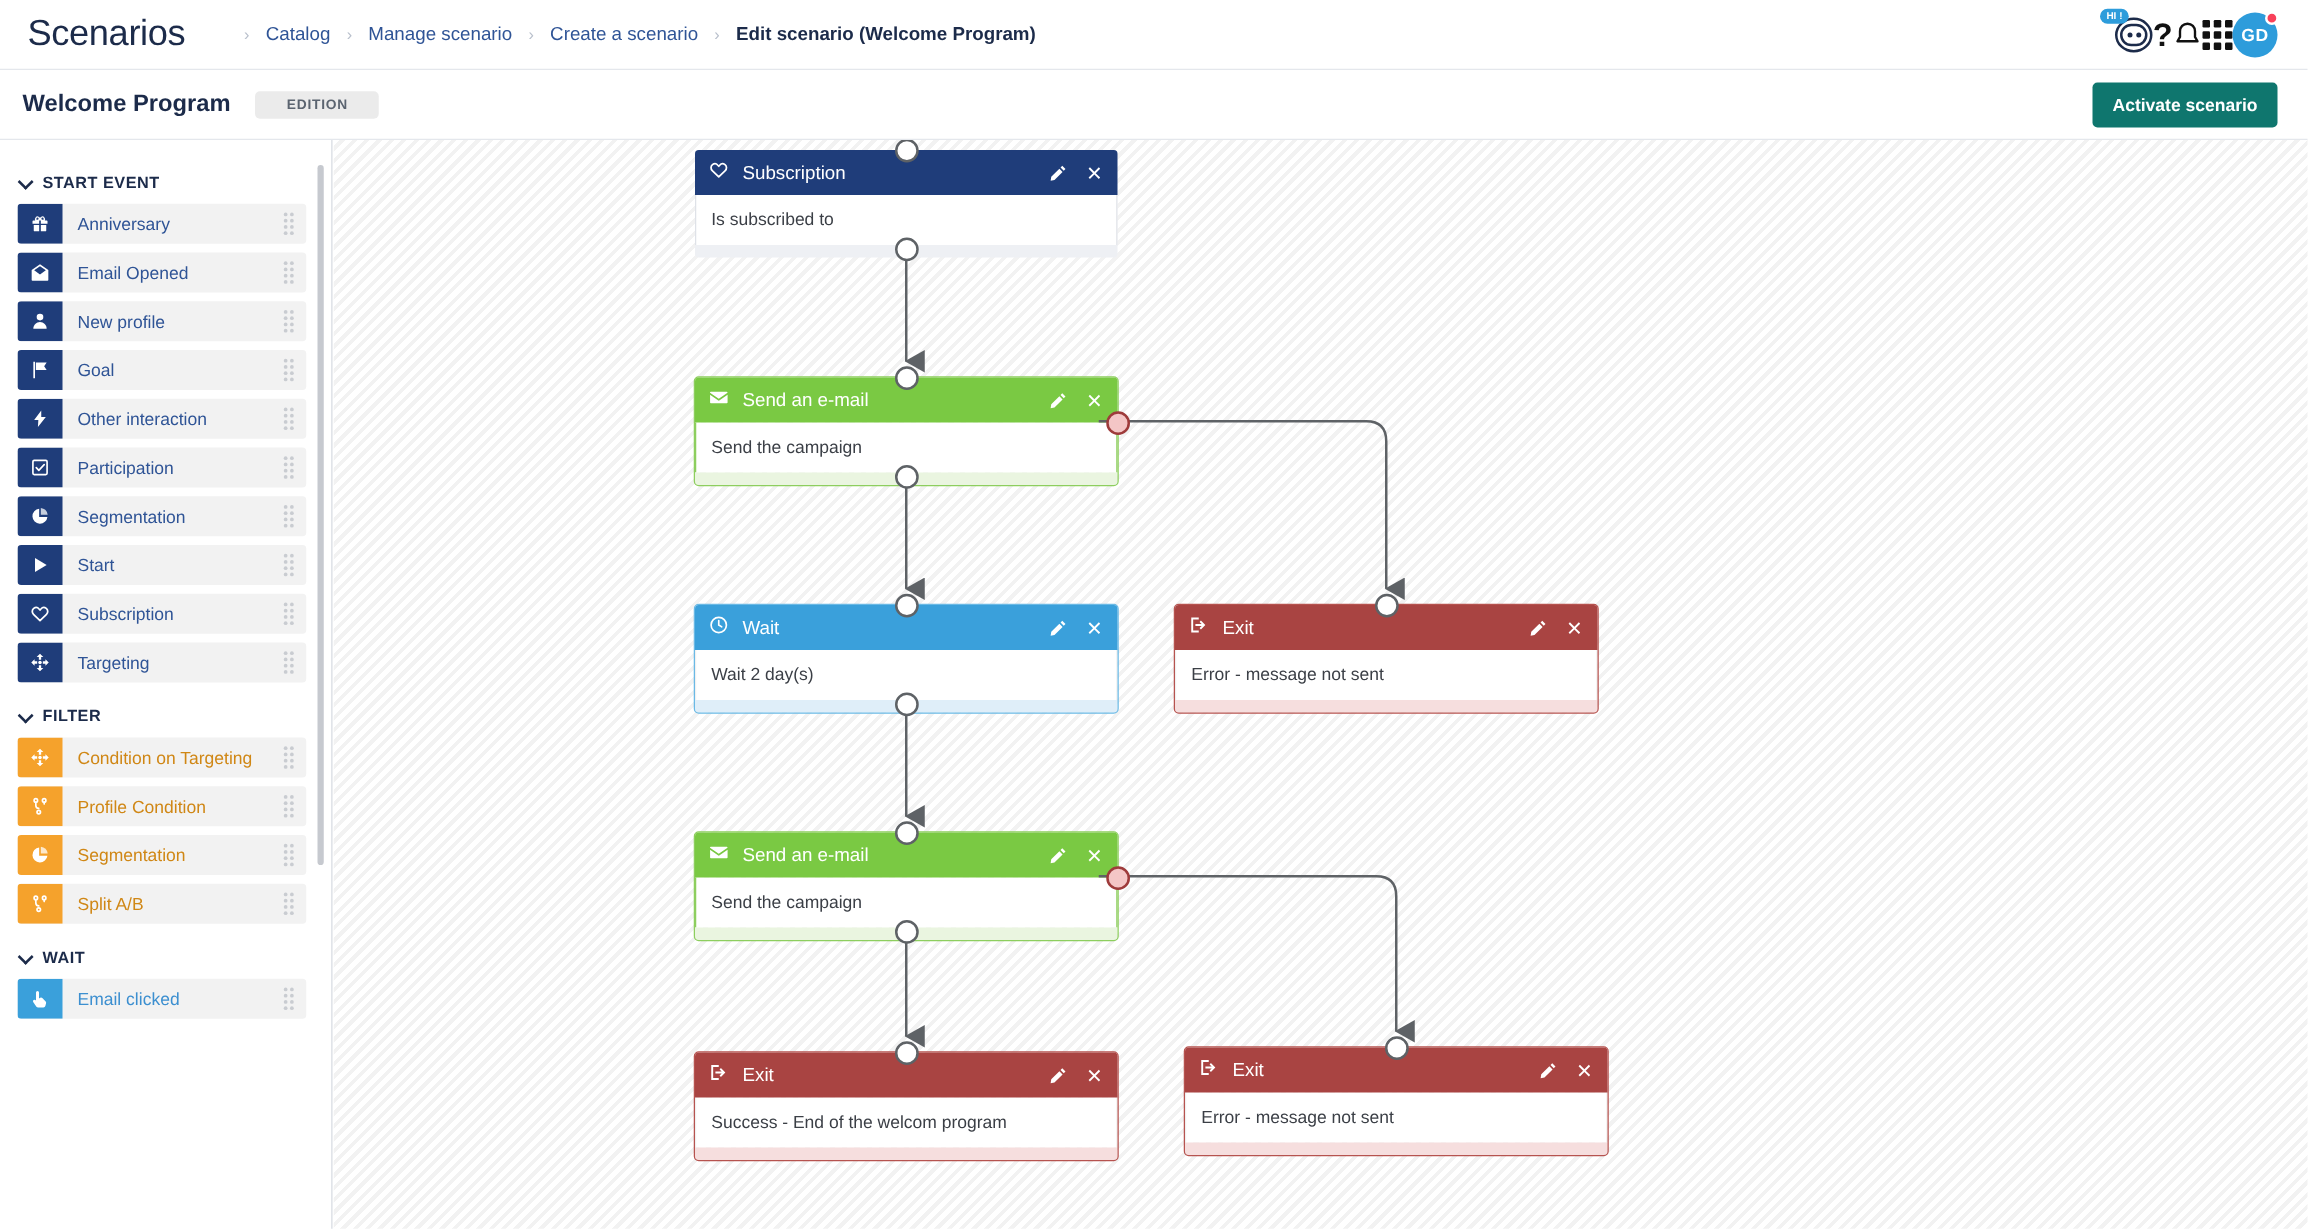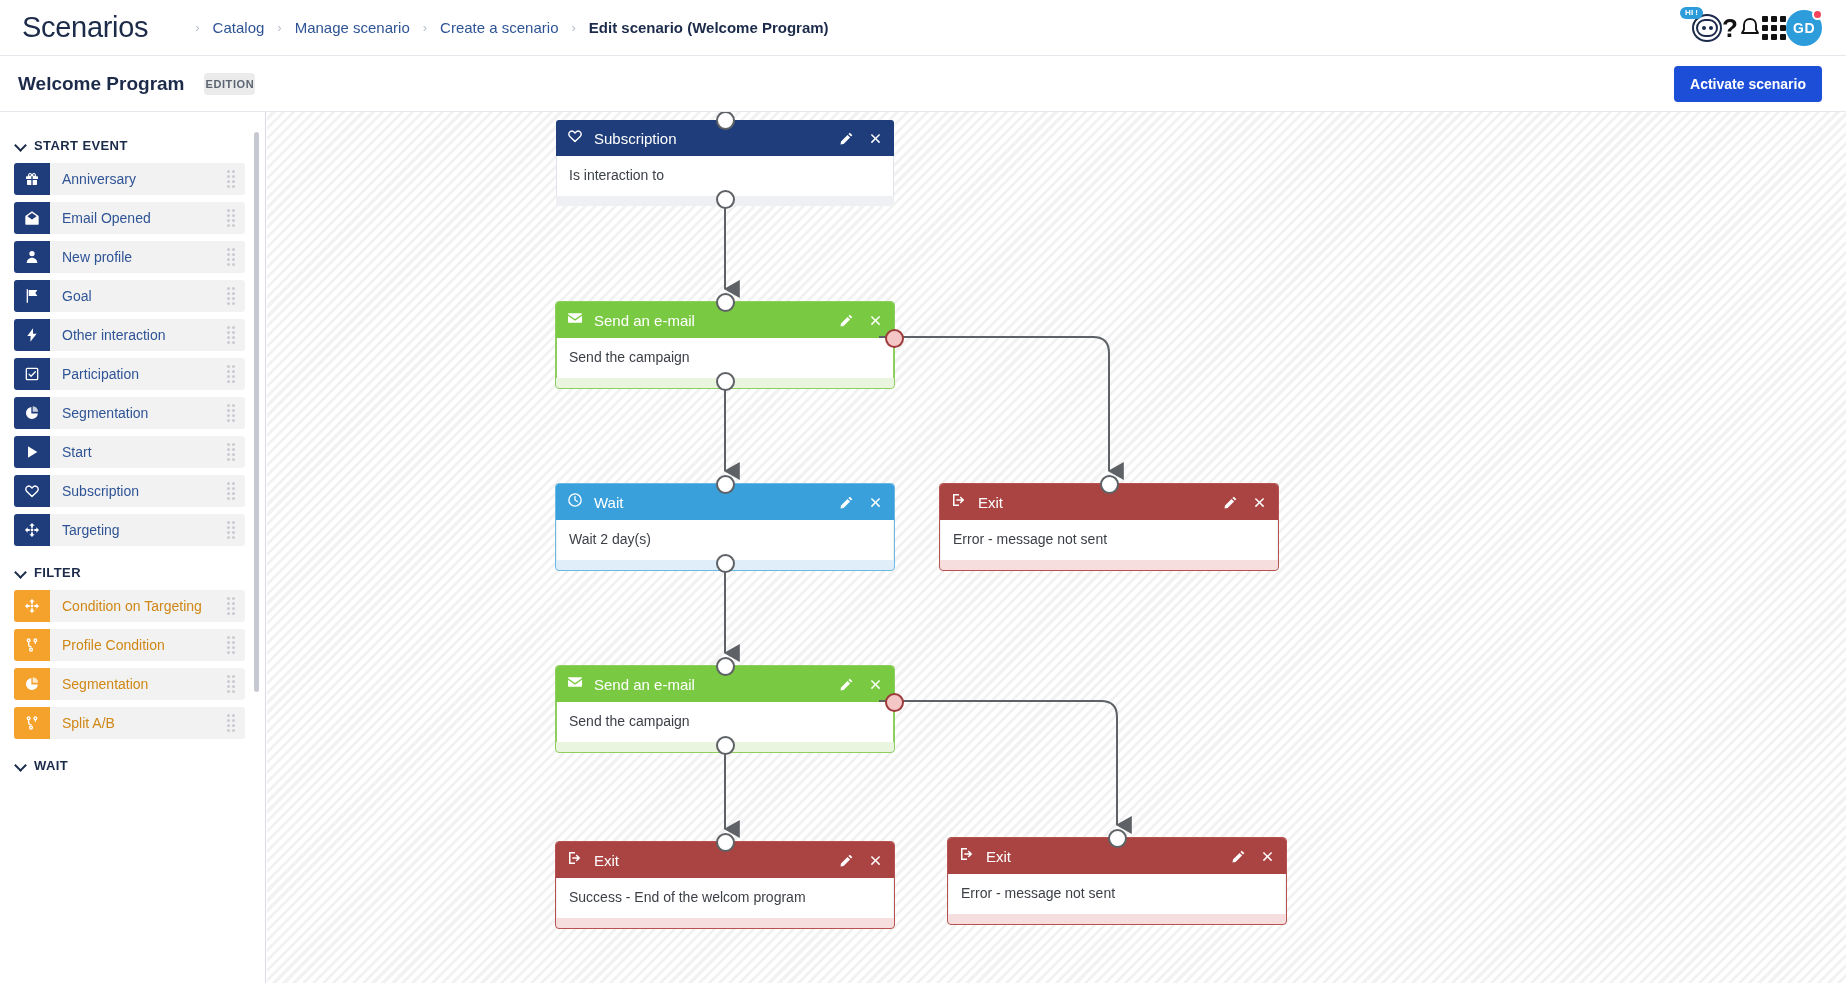--- a/index.html
+++ b/index.html
@@ -80,25 +80,25 @@
     position: absolute; top: 56px; left: 0; width: 1846px; height: 56px;
     background: #ffffff; border-bottom: 1px solid #e4e7ec;
     display: flex; align-items: center;
   }
   .scenario-name {
     font-size: 19px; font-weight: bold; color: #1c2b4a; margin-left: 18px;
   }
   .edition-badge {
     margin-left: 20px; background: #ebebeb; color: #5b6470;
     font-size: 11px; font-weight: bold; letter-spacing: .6px;
-    padding: 5px 1px; border-radius: 4px;
+    padding: 5px 25px; border-radius: 4px;
   }
   .activate-btn {
     margin-left: auto; margin-right: 24px;
-    background: #1d4ed8; color: #fff; border: none;
+    background: #0f766e; color: #fff; border: none;
     font-size: 14px; font-family: inherit; font-weight: 600;
     padding: 10px 16px; border-radius: 4px; cursor: pointer;
   }
 
   
   .sidebar {
     position: absolute; top: 112px; left: 0; width: 266px; height: 871px;
     background: #fff; border-right: 1px solid #d8dce2;
     overflow: hidden;
   }
@@ -546,20 +546,38 @@
           <i></i>
           <i></i>
           <i></i>
           <i></i>
           <i></i>
         </span>
       </div>
       <div class="section-head">
         <span class="chev"></span>
         <span>WAIT</span>
+      </div>
+      <div class="palette-item t-lblue">
+        <span class="pal-icon">
+          <svg viewBox="0 0 24 24" fill="currentColor">
+            <path d="M9 2.8a1.8 1.8 0 0 1 1.8 1.8v7.2l1.4-1a2 2 0 0 1 2.6.3l4 4.3c.5.6.7 1.3.5 2l-.9 3.3a2.4 2.4 0 0 1-2.3 1.8h-6.4a2.6 2.6 0 0 1-2-1L4 16.3a1.9 1.9 0 0 1 .3-2.7 2 2 0 0 1 2.6.2l.3.3V4.6A1.8 1.8 0 0 1 9 2.8z"></path>
+          </svg>
+        </span>
+        <span class="pal-label">Email clicked</span>
+        <span class="pal-drag">
+          <i></i>
+          <i></i>
+          <i></i>
+          <i></i>
+          <i></i>
+          <i></i>
+          <i></i>
+          <i></i>
+        </span>
       </div>
     </div>
   <div class="sb-track">
     <div class="sb-thumb"></div>
   </div>
 </aside>
 
 <main class="canvas" id="canvas">
   <svg class="edges" width="1579" height="871">
     <defs>
@@ -588,21 +606,21 @@
               <path d="M17.3 2.6 21.4 6.7 19.2 8.9 15.1 4.8 17.3 2.6zM13.6 6.3 17.7 10.4 7.3 20.8 2.4 21.6 3.2 16.7 13.6 6.3z"></path>
             </svg>
           </button>
           <button class="act-btn">
             <svg viewBox="0 0 24 24" fill="currentColor">
               <path d="M19.4 6.3 17.7 4.6 12 10.3 6.3 4.6 4.6 6.3 10.3 12 4.6 17.7l1.7 1.7L12 13.7l5.7 5.7 1.7-1.7L13.7 12l5.7-5.7z"></path>
             </svg>
           </button>
         </span>
       </div>
-      <div class="node-body">Is interaction to</div>
+      <div class="node-body">Is subscribed to</div>
       <div class="node-foot"></div>
     </div>
     <div class="port" style="left: 448.5px; top: -1.5px;"></div>
     <div class="port" style="left: 448.5px; top: 77.5px;"></div>
     <div class="node n-green" style="left: 289px; top: 190px;">
       <div class="node-head">
         <span><svg viewBox="0 0 24 24" fill="currentColor">
             <path d="M2.5 5h19a1 1 0 0 1 1 1v.4L12 13.6 1.5 6.4V6a1 1 0 0 1 1-1zm-1 3.8 10 6.9a1 1 0 0 0 1.1 0l10-6.9V18a1 1 0 0 1-1 1h-19a1 1 0 0 1-1-1V8.8z"></path>
           </svg></span>
         <span class="node-title">Send an e-mail</span>

